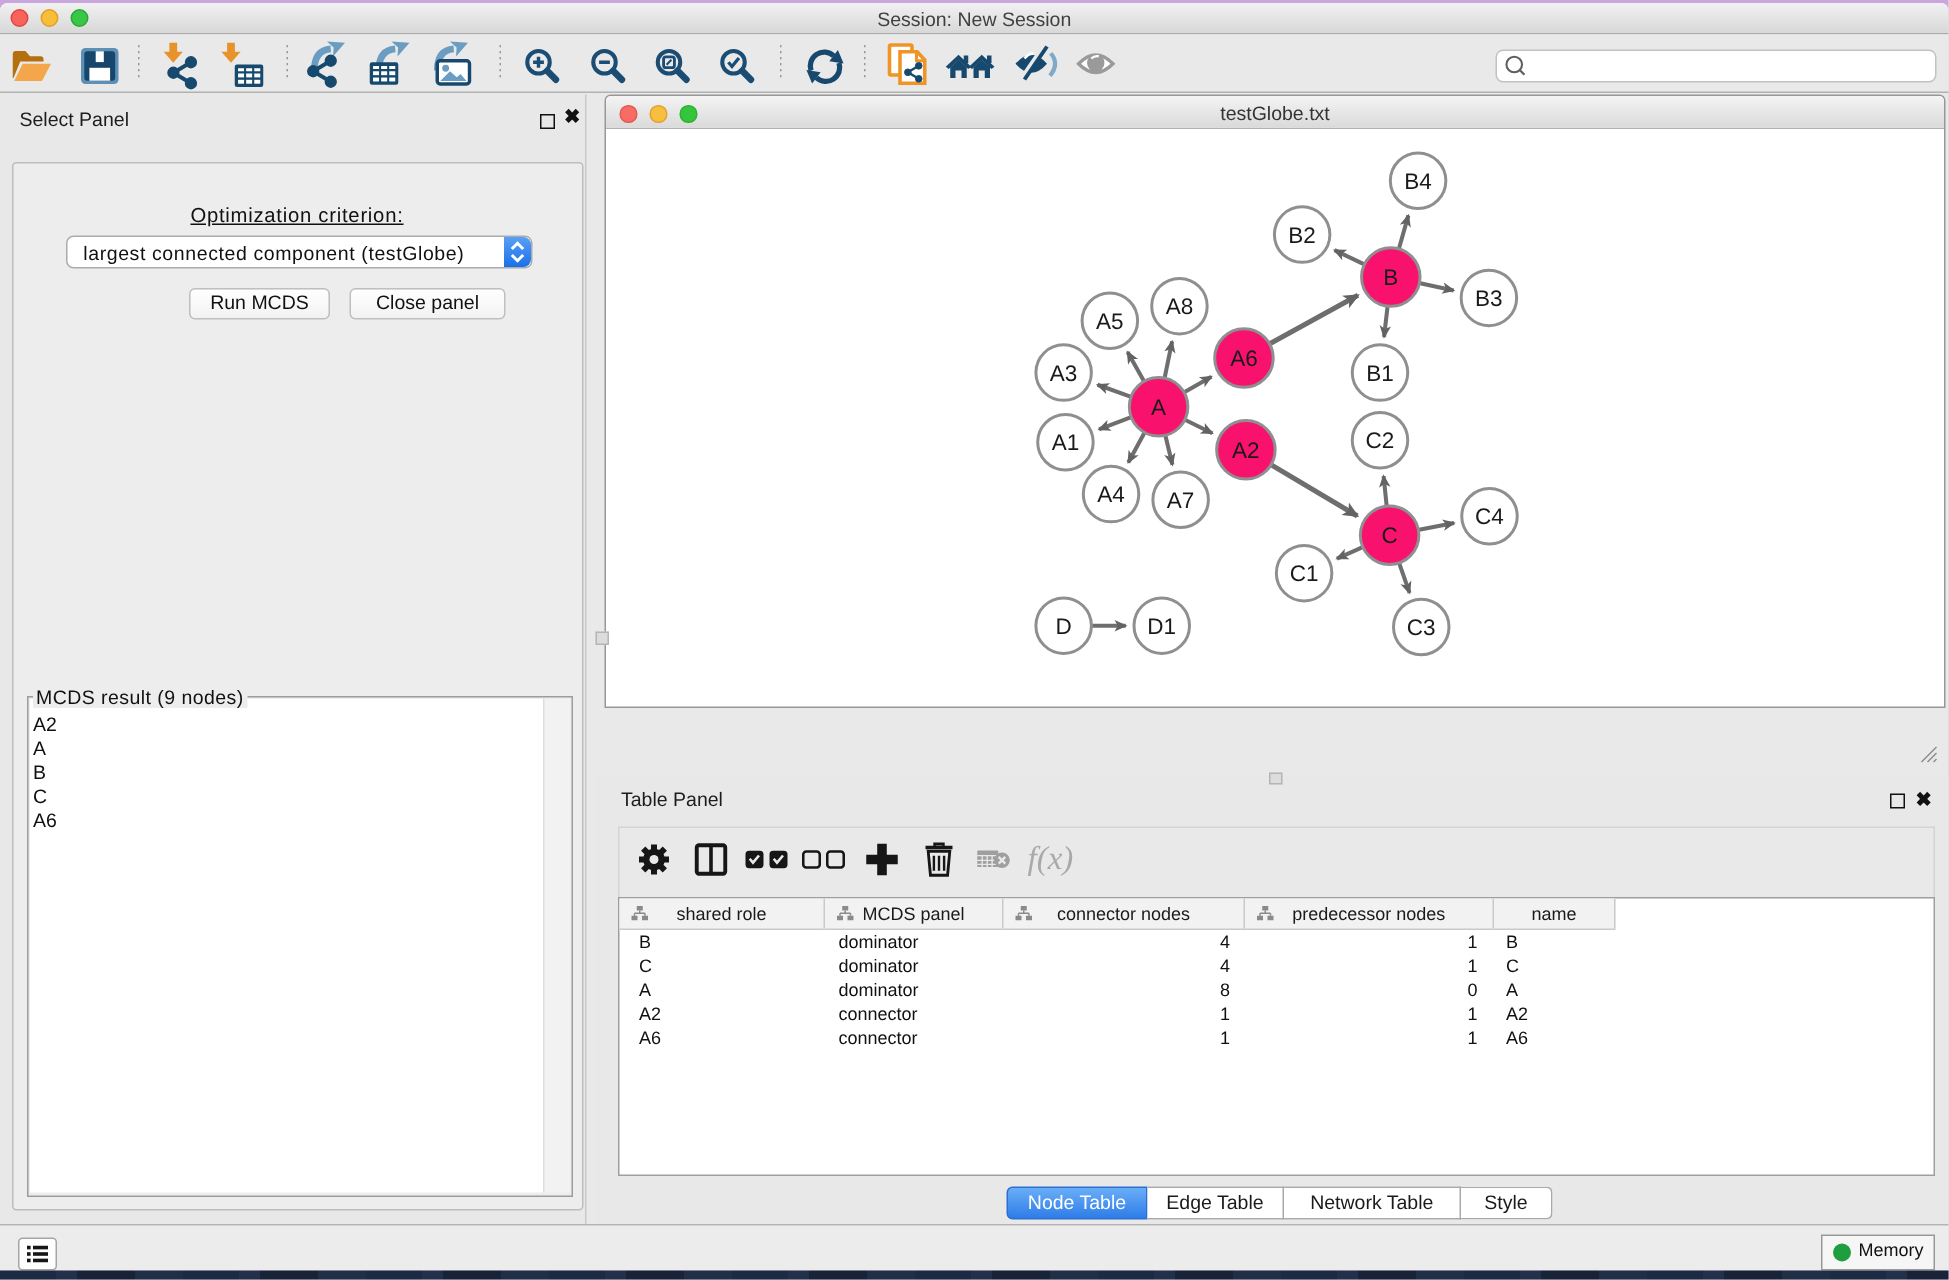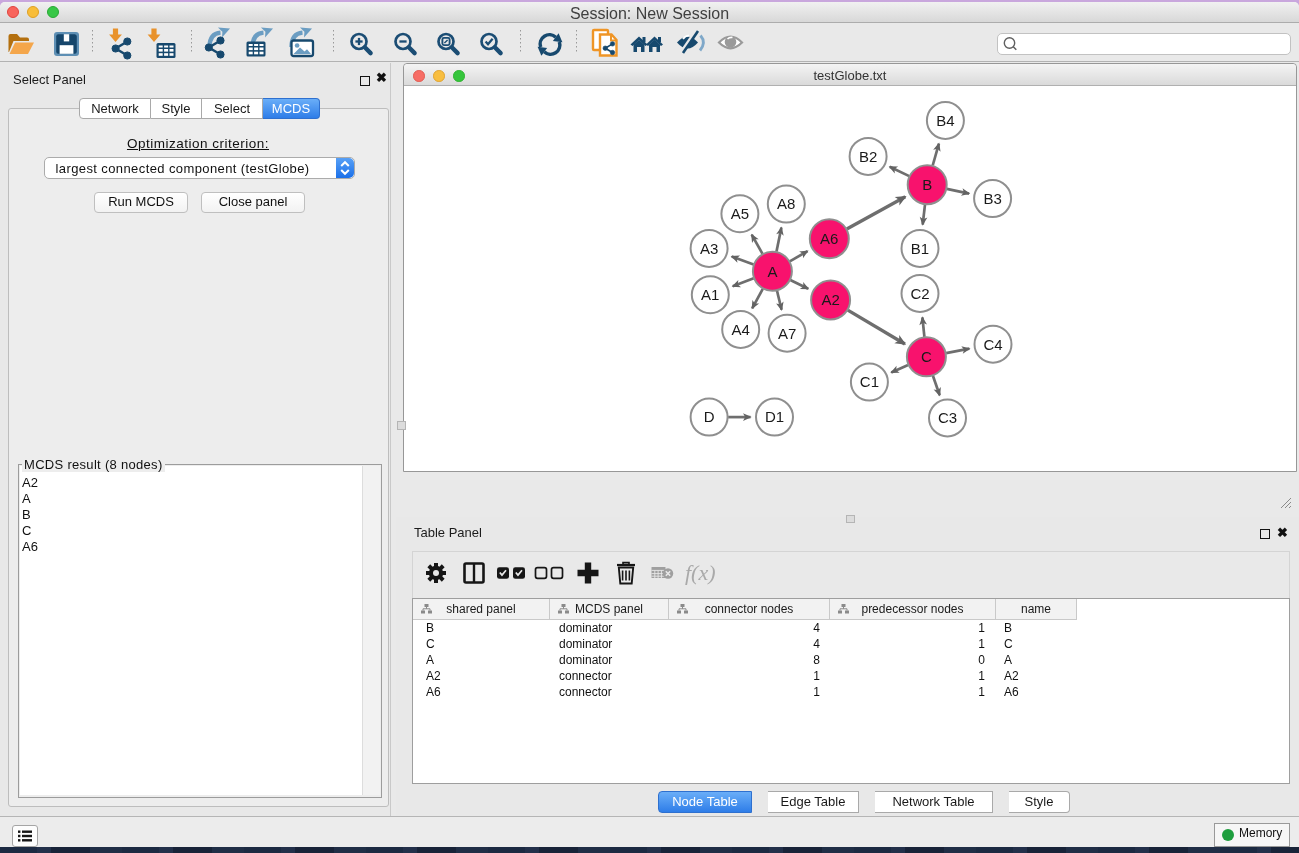--- a/index.html
+++ b/index.html
@@ -4,41 +4,41 @@
 <style>
 html,body{margin:0;padding:0;}
 body{width:1299px;height:853px;overflow:hidden;background:#c9a7dd;font-family:"Liberation Sans",sans-serif;-webkit-font-smoothing:antialiased;}
 #app{position:absolute;left:0;top:2px;width:1299px;height:845px;background:#e9e9e9;border-radius:5px 5px 0 0;}
 #bottomstrip{position:absolute;left:0;top:847px;width:1299px;height:6px;background:
  repeating-linear-gradient(90deg,#1c2a42 0 37px,#23304a 37px 51px,#182338 51px 90px,#202e46 90px 122px);}
 
 #titlebar{position:absolute;left:0;top:0;width:1299px;height:20px;border-radius:5px 5px 0 0;
  background:linear-gradient(#f1f1f1,#d8d8d8);border-bottom:1px solid #acacac;}
 #titlebar .tl{position:absolute;top:4px;width:12px;height:12px;border-radius:50%;box-sizing:border-box;}
-#title{position:absolute;top:3px;left:0;width:100%;text-align:center;font-size:16px;color:#404040;}
+#title{position:absolute;top:3px;left:0;width:100%;text-align:center;font-size:13px;color:#404040;}
 
 #toolbar{position:absolute;left:0;top:21px;width:1299px;height:38px;background:#e9e9e9;border-bottom:1px solid #b2b2b2;}
 #searchbox{position:absolute;left:997px;top:10px;width:292px;height:20px;background:#fff;border:1px solid #c2c2c2;border-radius:5px;}
 
 #cp{position:absolute;left:0;top:61px;width:390px;height:753px;background:#e8e8e8;border-right:1px solid #c9c9c9;}
 #cp-title{position:absolute;left:13px;top:9px;font-size:13px;color:#1c1c1c;}
 #cp-float{position:absolute;left:360px;top:13px;width:8px;height:8px;border:1.3px solid #111;}
 #cp-close{position:absolute;left:376px;top:7px;font-size:13px;font-weight:bold;color:#111;}
 #cp-inner{position:absolute;left:8px;top:45px;width:379px;height:697px;background:#ededed;border:1px solid #bdbdbd;border-radius:3px;}
 .tabrow{position:absolute;display:flex;}
 .tab{height:19px;line-height:19px;font-size:13px;color:#1a1a1a;text-align:center;background:#fff;border:1px solid #a9a9a9;border-left:none;padding:0;}
 .tab.first{border-left:1px solid #a9a9a9;border-radius:4px 0 0 4px;}
 .tab.last{border-radius:0 4px 4px 0;}
 .tab.sel{background:linear-gradient(#6aaef8,#2e7de8);color:#fff;border-color:#2e70cf;}
 #cptabs{left:79px;top:34.5px;}
 #optlabel{position:absolute;left:0;top:73px;width:396px;text-align:center;font-size:13.5px;letter-spacing:0.5px;color:#111;text-decoration:underline;}
 #combo{position:absolute;left:44px;top:94px;width:309px;height:20px;background:#fff;border:1px solid #ababab;border-radius:5px;}
 #combo .ctext{position:absolute;left:10.5px;top:3px;font-size:13px;letter-spacing:0.4px;color:#111;}
 #combo .stepper{position:absolute;right:0;top:0;width:18px;height:20px;border-radius:0 5px 5px 0;background:linear-gradient(#58a0f6,#1b70e9);}
-.btn{position:absolute;height:19px;background:linear-gradient(#ffffff,#f2f2f2);border:1px solid #bfbfbf;border-radius:4px;font-size:13px;color:#111;text-align:center;line-height:18px;}
+.btn{position:absolute;height:19px;background:linear-gradient(#ffffff,#f2f2f2);border:1px solid #bfbfbf;border-radius:4px;font-size:13px;color:#111;text-align:center;line-height:18px;margin-left:32px;}
 #groupbox{position:absolute;left:18px;top:401px;width:362px;height:332px;border:1px solid #9c9c9c;}
 #gb-title{position:absolute;left:3px;top:-8px;background:#ededed;padding:0 2px;font-size:13px;letter-spacing:0.3px;color:#111;}
 #gb-list{position:absolute;left:1px;top:1px;width:343px;height:329px;background:#fff;font-size:13px;color:#111;box-sizing:border-box;padding-top:8.5px;}
 #gb-list div{height:16.1px;line-height:16.1px;padding-left:2px;}
 #gb-scroll{position:absolute;right:1px;top:1px;width:17px;height:329px;background:#f2f2f2;border-left:1px solid #ddd;}
 
 #netwin{position:absolute;left:403px;top:61px;width:894px;height:409px;background:#fff;border:1px solid #979797;border-radius:4px 4px 0 0;box-sizing:border-box;}
 #nw-titlebar{position:absolute;left:0;top:0;width:100%;height:22px;background:linear-gradient(#f4f4f4,#dadada);border-bottom:1px solid #b0b0b0;box-sizing:border-box;border-radius:4px 4px 0 0;}
 #nw-titlebar .tl{position:absolute;top:6px;width:11.5px;height:11.5px;border-radius:50%;box-sizing:border-box;}
 #nw-title{position:absolute;top:4px;left:0;width:100%;text-align:center;font-size:13px;color:#333;}
@@ -47,21 +47,21 @@
 #tablepanel{position:absolute;left:396px;top:515px;width:903px;height:302px;background:#e8e8e8;}
 #tp-title{position:absolute;left:18px;top:8px;font-size:13px;color:#1c1c1c;}
 #tp-float{position:absolute;left:864px;top:12px;width:8px;height:8px;border:1.3px solid #111;}
 #tp-close{position:absolute;left:881px;top:8px;font-size:13px;font-weight:bold;color:#111;}
 #tp-toolbar{position:absolute;left:16px;top:34px;width:876px;height:46px;background:#e9e9e9;border:1px solid #d4d4d4;border-bottom:none;}
 #tp-table{position:absolute;left:16px;top:81px;width:876px;height:184px;background:#fff;border:1px solid #9e9e9e;}
 #tp-header{position:absolute;left:0;top:0;width:664px;height:20px;background:#f2f2f2;border-bottom:1px solid #c9c9c9;}
 .hcell{position:absolute;top:0;height:20px;border-right:1px solid #c9c9c9;}
 .hcell .hlabel{position:absolute;top:3px;left:0;width:100%;text-align:center;font-size:12px;color:#1a1a1a;}
 .trow{position:absolute;font-size:12px;color:#111;}
-#tp-tabs{left:262px;top:273.5px;position:absolute;display:flex;gap:16px;}
+#tp-tabs{left:275px;top:273.5px;position:absolute;display:flex;}
 #tp-tabs .tab{height:20px;line-height:20px;}
 
 #statusbar{position:absolute;left:0;top:814px;width:1299px;height:31px;background:#ececec;border-top:1px solid #b5b5b5;box-sizing:border-box;}
 #listbtn{position:absolute;left:12px;top:8px;width:24px;height:20px;background:#fdfdfd;border:1px solid #a5a5a5;border-radius:3px;}
 #membtn{position:absolute;left:1214px;top:6px;width:74px;height:22px;background:#f6f6f6;border:1px solid #999;font-size:12px;color:#111;}
 #membtn .dot{position:absolute;left:7px;top:5px;width:12px;height:12px;border-radius:50%;background:#1e9e3e;}
 #membtn .mtext{position:absolute;left:24px;top:2px;}
 </style>
 </head>
 <body>
@@ -221,45 +221,39 @@
         <circle cx="7.5" cy="8" r="5.2" stroke="#5f5f5f" stroke-width="1.4" fill="none"></circle>
         <line x1="11.3" y1="11.8" x2="14.3" y2="14.8" stroke="#5f5f5f" stroke-width="1.5"></line>
       </svg>
     </div>
   </div>
   <div id="cp">
     <div id="cp-title">Select Panel</div>
     <div id="cp-float"></div>
     <div id="cp-close">✖</div>
     <div id="cp-inner"></div>
-    <div class="tabrow" id="cptabs">
-      <div class="tab first" style="width:70px;">Network</div>
-      <div class="tab" style="width:50px;">Style</div>
-      <div class="tab" style="width:60px;">Select</div>
-      <div class="tab last sel" style="width:56px;">MCDS</div>
-    </div>
     <div id="optlabel">Optimization criterion:</div>
     <div id="combo">
       <div class="ctext">largest connected component (testGlobe)</div>
       <div class="stepper"><svg width="18" height="20">
             <path d="M5.2,8 L9,4.2 L12.8,8 M5.2,12 L9,15.8 L12.8,12" stroke="#fff" stroke-width="2" fill="none"></path>
           </svg></div>
     </div>
     <div class="btn" style="left:94px;top:129px;width:92px;">Run MCDS</div>
     <div class="btn" style="left:201px;top:129px;width:102px;">Close panel</div>
     <div id="groupbox">
       <div id="gb-list">
         <div>A2</div>
           <div>A</div>
           <div>B</div>
           <div>C</div>
           <div>A6</div>
       </div>
       <div id="gb-scroll"></div>
-      <div id="gb-title">MCDS result (8 nodes)</div>
+      <div id="gb-title">MCDS result (9 nodes)</div>
     </div>
   </div>
   <div id="netwin">
     <div id="nw-titlebar">
       <div class="tl" style="left:9px;background:#f76d65;border:1px solid #e25a50;"></div>
       <div class="tl" style="left:29px;background:#f8be40;border:1px solid #e0a32e;"></div>
       <div class="tl" style="left:49px;background:#35c53c;border:1px solid #2cb32e;"></div>
       <div id="nw-title">testGlobe.txt</div>
     </div>
     <svg id="graph" width="891" height="421" viewBox="0 0 891 421">
@@ -410,21 +404,21 @@
           <circle cx="7" cy="0.5" r="5.2"></circle>
           <path d="M4.8,-1.7 l4.4,4.4 M9.2,-1.7 l-4.4,4.4" stroke="#e9e9e9" stroke-width="1.6"></path>
         </g>
 
         <text x="272" y="27.5" font-family="&quot;Liberation Serif&quot;,serif" font-style="italic" font-size="22" fill="#a9a9a9">f(x)</text>
       </svg>
     </div>
     <div id="tp-table">
       <div id="tp-header">
         <div class="hcell" style="left:0;width:136px;">
-            <span class="hlabel">shared panel</span>
+            <span class="hlabel">shared role</span>
           </div>
         <div class="hcell" style="left:137px;width:118px;">
             <span class="hlabel">MCDS panel</span>
           </div>
         <div class="hcell" style="left:256px;width:160px;">
             <span class="hlabel">connector nodes</span>
           </div>
         <div class="hcell" style="left:417px;width:165px;">
             <span class="hlabel">predecessor nodes</span>
           </div>

